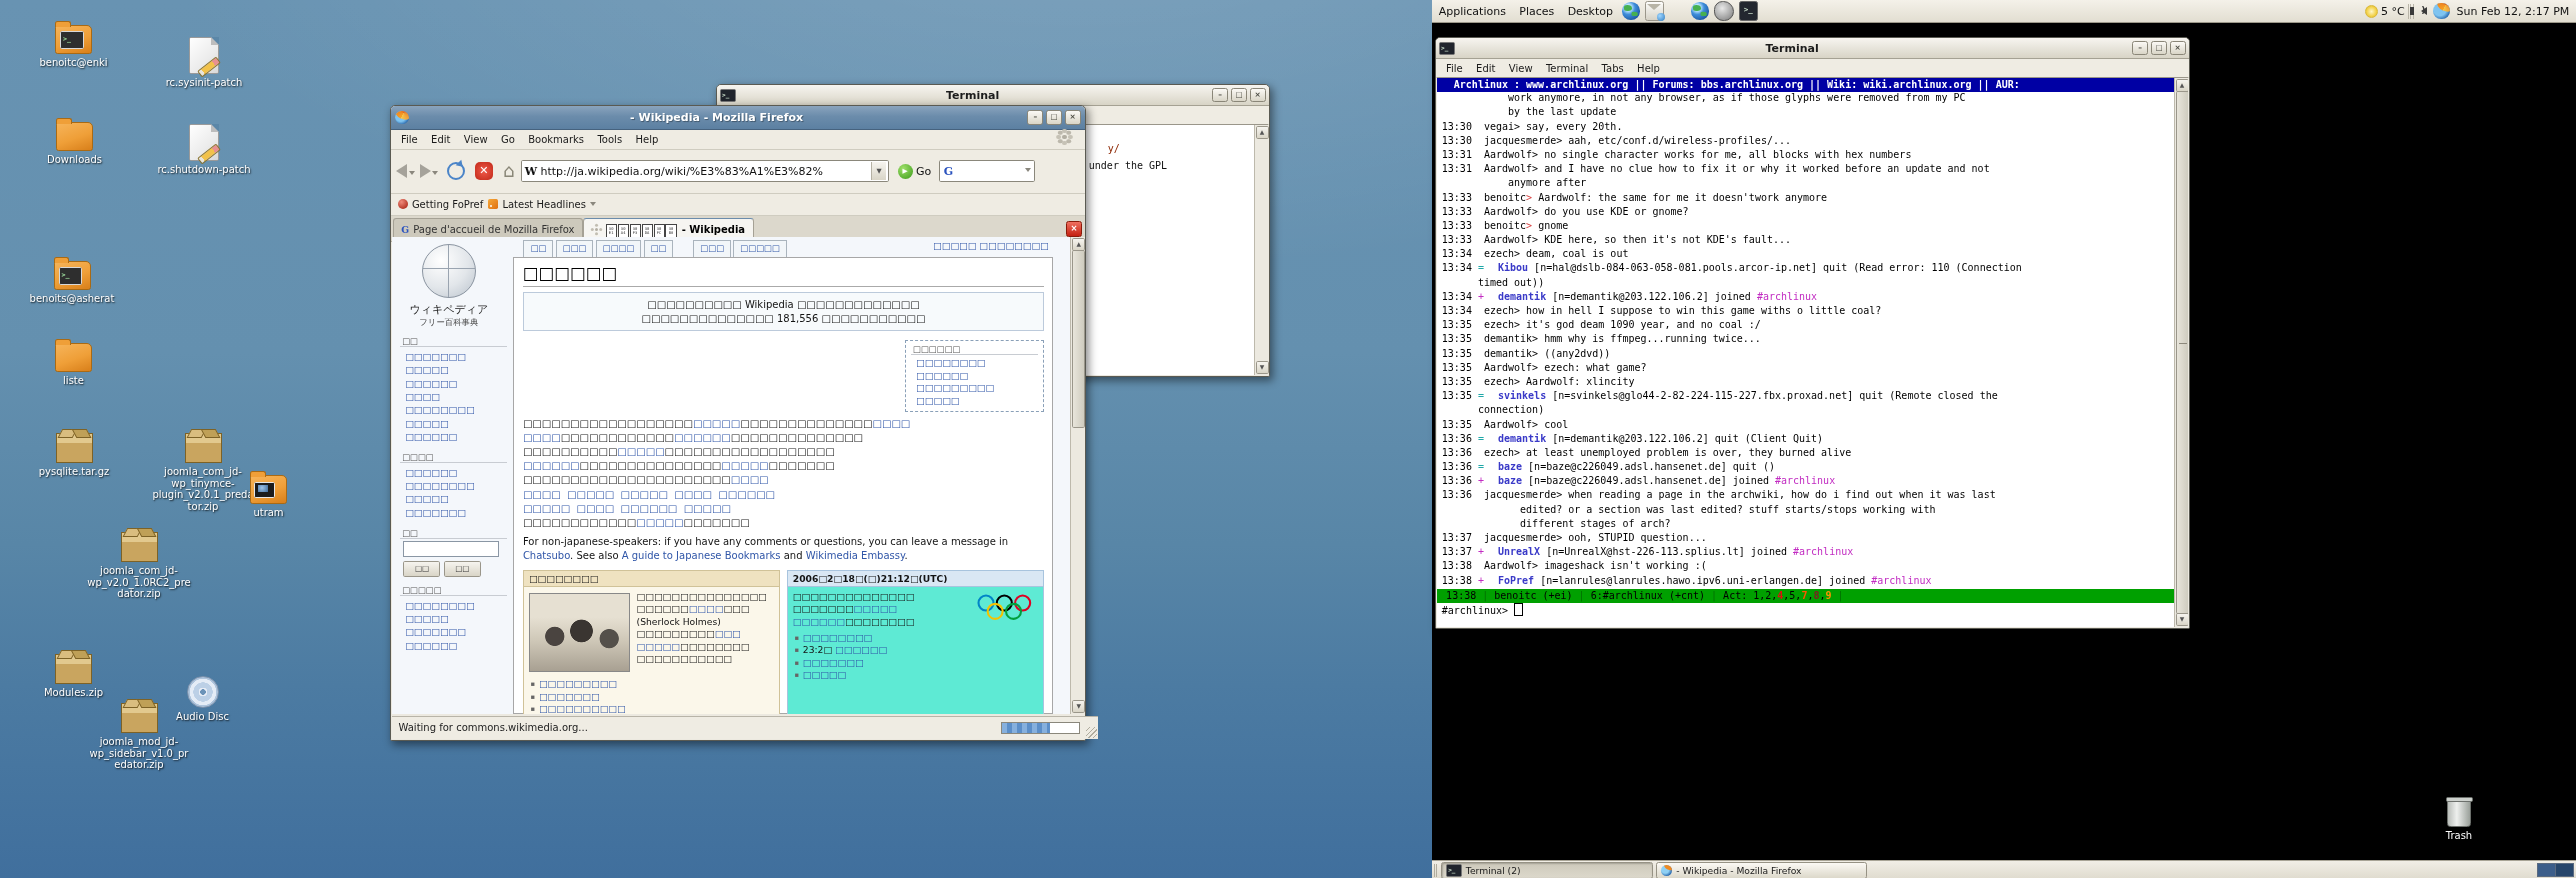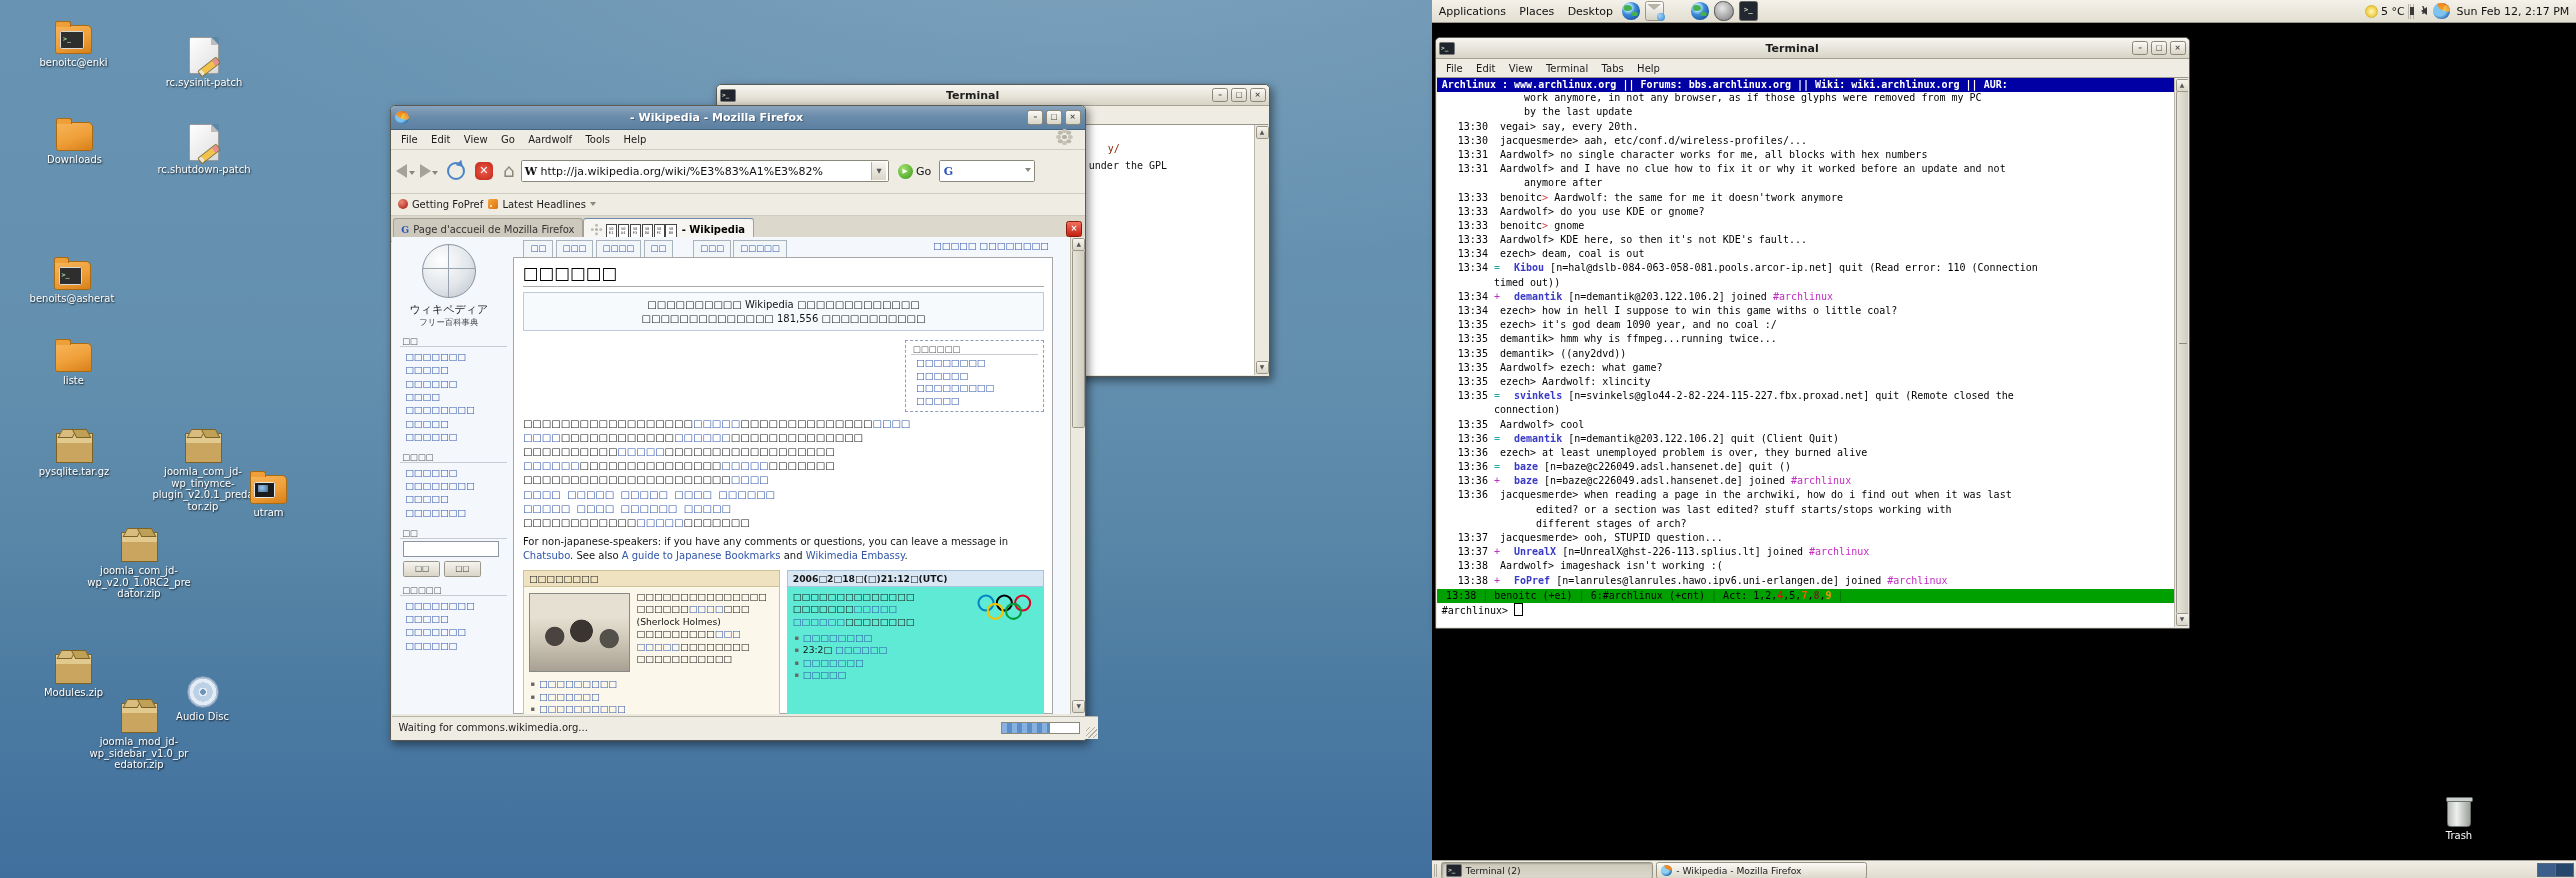--- a/index.html
+++ b/index.html
@@ -66,23 +66,23 @@
   .menubar{height:18.4px;display:flex;align-items:center;gap:0;background:#efece3;
            border-bottom:0.8px solid #cfccc0;padding-left:3.3px;}
   .menu-item{font-size:10px;color:#1a1a1a;padding:1.7px 6.7px;}
   .mini-term{width:12.5px;height:11px;background:#20242c;border:0.8px solid #777;border-radius:1.7px;
              color:#cfe4cf;font:bold 5.9px "DejaVu Sans Mono",monospace;line-height:10px;padding-left:0.8px;}
 
   
   #irc-body{position:absolute;left:0.8px;top:39px;right:0.8px;bottom:0.8px;background:#fff;
             border-top:0.8px solid #9a968a;overflow:hidden;}
   #irc-topic{height:14.2px;background:#0000a4;color:#fff;font:bold 10px "DejaVu Sans Mono",monospace;
-             line-height:14.2px;padding-left:5px;white-space:pre;}
+             line-height:14.2px;padding-left:17px;white-space:pre;}
   #irc-lines{padding-left:5px;}
-  .irc-line{white-space:pre;height:14.2px;line-height:14.2px;font:10px "DejaVu Sans Mono",monospace;margin-left:16px;}
+  .irc-line{white-space:pre;height:14.2px;line-height:14.2px;font:10px "DejaVu Sans Mono",monospace;}
   #irc-status{height:14.2px;background:#00a000;font:10px "DejaVu Sans Mono",monospace;
               line-height:14.2px;padding-left:3.3px;white-space:pre;margin-right:14.2px;}
   #irc-prompt{height:14.2px;font:10px "DejaVu Sans Mono",monospace;line-height:14.2px;padding-left:5px;white-space:pre;}
   .cursor-block{display:inline-block;width:6.7px;height:11px;border:0.8px solid #000;vertical-align:-1.7px;}
   .sg-k{color:#000;} .sg-b{color:#3a3ac8;font-weight:bold;padding-left:8px;} .sg-m{color:#c22cc2;}
   .sg-c{color:#1fa8a8;} .sg-r{color:#d84040;} .sg-dg{color:#007000;}
   .sg-rd{color:#e01010;font-weight:bold;} .sg-o{color:#ff5400;font-weight:bold;}
   .sg-dr{color:#7a2020;font-weight:bold;} .sg-o2{color:#ff9200;font-weight:bold;}
   .sg-tk{color:#131313;} .sg-l{color:#3056a8;}
   .vscroll{position:absolute;top:0;bottom:0;right:0;width:13.4px;background:#ece9e0;border-left:0.8px solid #bdb9ac;}
@@ -361,21 +361,21 @@
     <div class="ttl">- Wikipedia - Mozilla Firefox</div>
     <div class="wbtn">–</div>
     <div class="wbtn">□</div>
     <div class="wbtn">×</div>
   </div>
   <div class="menubar" id="ff-menubar">
   <span class="menu-item">File</span>
       <span class="menu-item">Edit</span>
       <span class="menu-item">View</span>
       <span class="menu-item">Go</span>
-      <span class="menu-item">Aardwolf</span>
+      <span class="menu-item">Bookmarks</span>
       <span class="menu-item">Tools</span>
       <span class="menu-item">Help</span>
     </div>
   <div class="throbber" style="position:absolute;right:8.4px;top:29px;"></div>
   <div id="ff-toolbar">
     <div class="navbtn">
         <div class="arr arr-l"></div>
         <div class="caret"></div>
       </div>
     <div class="navbtn">

